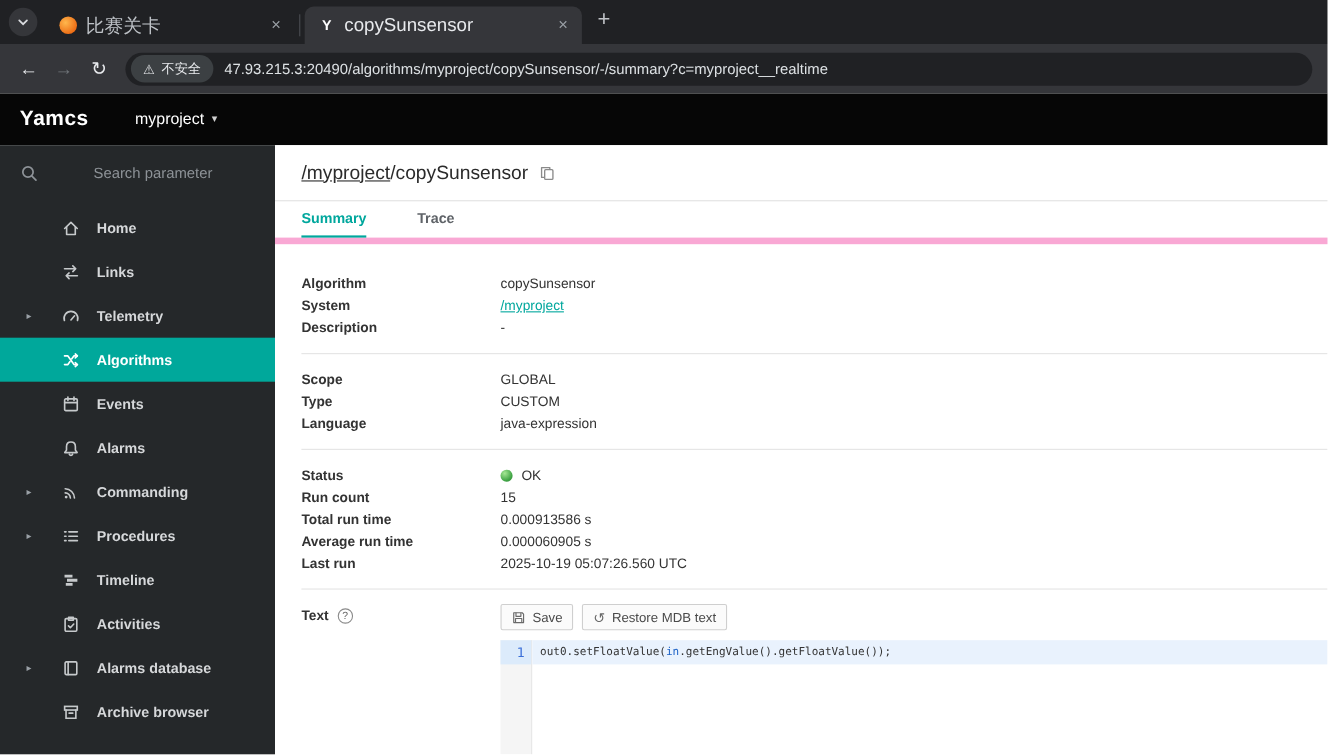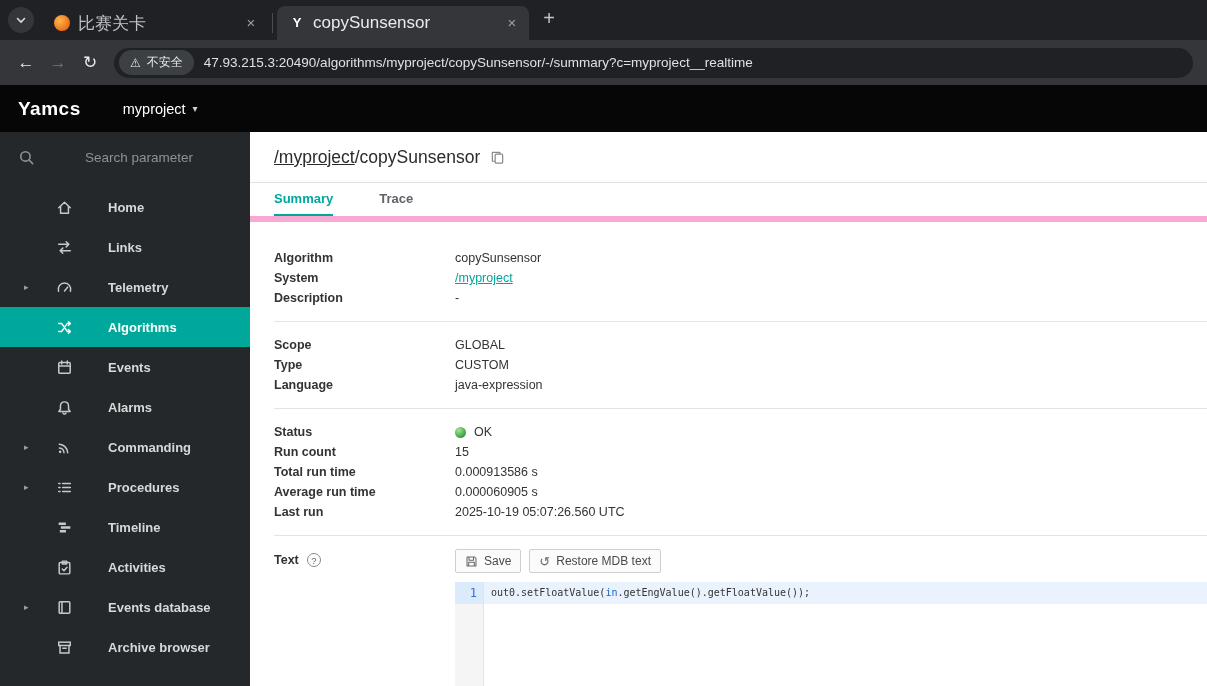--- a/index.html
+++ b/index.html
@@ -37,21 +37,21 @@
   
   .content { display:flex; height:554px; }
   .sidebar { width:250px; flex:none; background:#25282a; display:flex; flex-direction:column; }
   .search-row { height:50px; display:flex; align-items:center; gap:12px; padding:0 14px 0 18px; flex:none; }
   .search-input { background:transparent; border:none; outline:none; color:#cfd2d6; font-size:13.5px; width:175px;margin-left:36px; }
   .search-input::placeholder { color:#8d9297; }
   .nav-list { margin-top:5px; }
   .nav-item { height:40px; display:flex; align-items:center; color:#d6d8da; font-size:13px; font-weight:600; position:relative; padding-left:56px; cursor:pointer; }
   .nav-item .expander { position:absolute; left:24px; font-size:9px; color:#9aa0a6; }
   .nav-ic { position:absolute; left:56px; width:18px; height:18px; color:#c6c9cb; display:flex; align-items:center; }
-  .nav-label { margin-left:52px; }
+  .nav-label { margin-left:32px; }
   .nav-item.selected { background:#00a89b; color:#fff; }
   .nav-item.selected .nav-ic { color:#fff; }
   
   .main { flex:1; min-width:0; background:#fff; display:flex; flex-direction:column; }
   .page-header { height:51px; flex:none; border-bottom:1px solid #e2e2e2; display:flex; align-items:center; padding:0 24px; }
   .page-title { font-size:17.5px; color:#2b2b2b; display:flex; align-items:center; }
   .title-link { text-decoration:underline; color:#2b2b2b; cursor:pointer; }
   .copy-btn { margin-left:10px; color:#8a8a8a; display:flex; cursor:pointer; }
   .tabs-row { height:39px; flex:none; border-bottom:6px solid #f9a8d4; display:flex; padding:0 24px; gap:46px; }
   .tab-item { display:flex; align-items:center; font-size:13px; font-weight:600; color:#5f6368; cursor:pointer; border-bottom:2px solid transparent; }
@@ -245,21 +245,21 @@
       </div>
 
       <div class="nav-item">
         <span class="expander">▸</span>
         <span class="nav-ic">
             <svg class="icon" width="17" height="17" viewBox="0 0 16 16" fill="none" stroke="currentColor" stroke-width="1.4" stroke-linecap="round">
               <rect x="3" y="2.6" width="10" height="10.8" rx="1"></rect>
               <path d="M5.6 2.6v10.8"></path>
             </svg>
           </span>
-        <span class="nav-label">Events database</span>
+        <span class="nav-label">Alarms database</span>
       </div>
 
       <div class="nav-item">
         <span class="nav-ic">
             <svg class="icon" width="17" height="17" viewBox="0 0 16 16" fill="none" stroke="currentColor" stroke-width="1.4" stroke-linecap="round">
               <rect x="2.6" y="3" width="10.8" height="3.1"></rect>
               <path d="M3.8 6.1v7h8.4v-7M6.4 8.8h3.2"></path>
             </svg>
           </span>
         <span class="nav-label">Archive browser</span>

